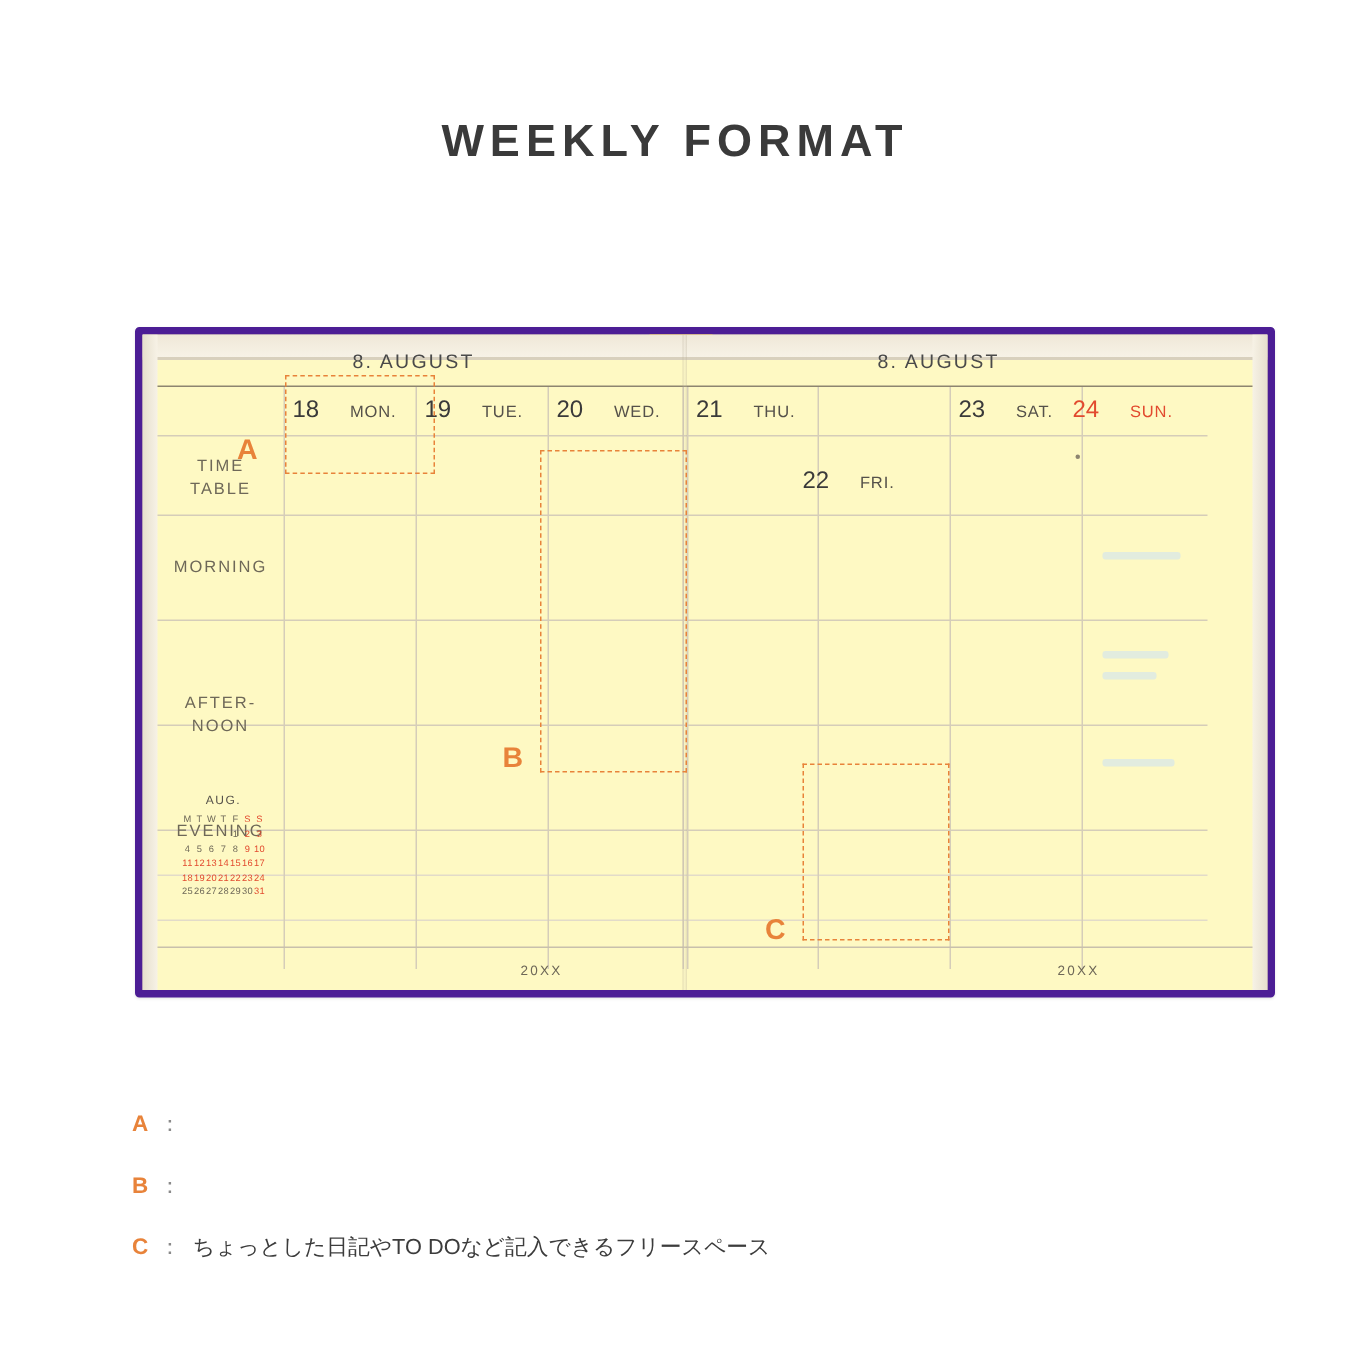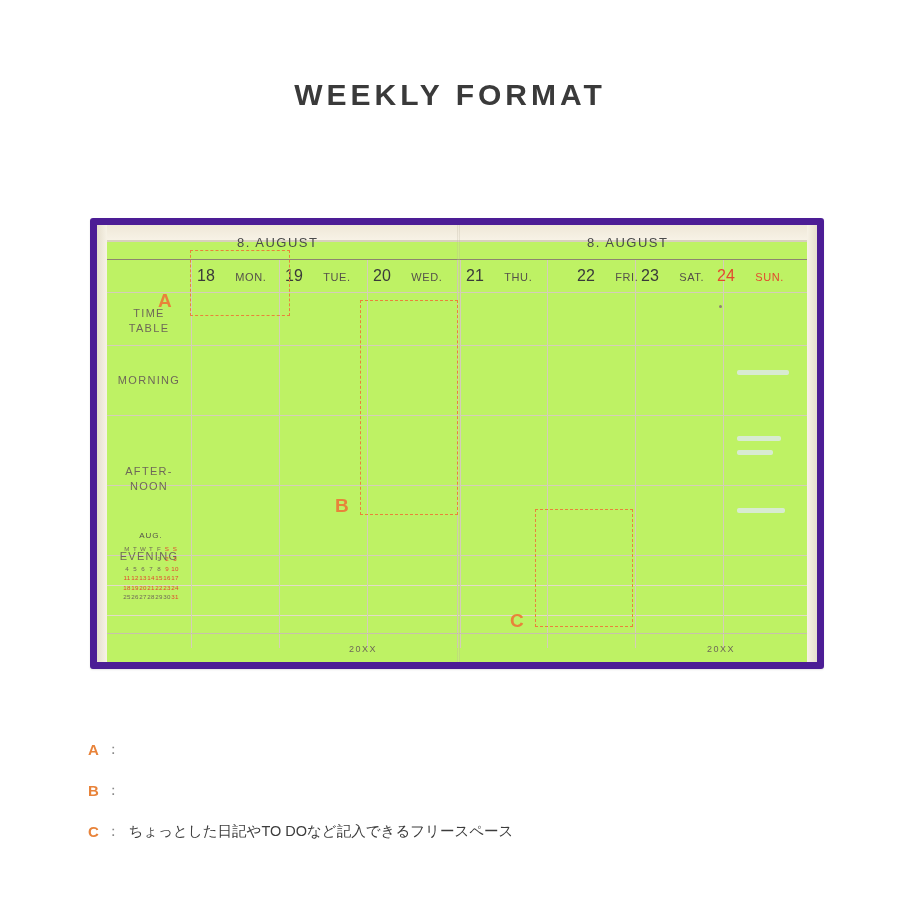--- a/index.html
+++ b/index.html
@@ -29,25 +29,26 @@
     color: #3a3a3a;
   }
 
   
   .notebook {
     position: absolute;
     left: 90px;
     top: 218px;
     width: 720px;
     height: 437px;
-    background: #bef264;
-    border: 7px solid #4c1d95;
+    background: #fef9c3;
+    border: 5px solid #4c1d95;
     border-radius: 3px 3px 3px 3px;
     box-shadow: 0 1px 2px rgba(0,0,0,0.10);
     overflow: hidden;
+    padding-left: 30px;
   }
   
   .nb-edge-left {
     position: absolute; left: 0; top: 0; width: 10px; height: 100%;
     background: linear-gradient(to right, #e6dfcd, #f7f2e6);
   }
   .nb-edge-right {
     position: absolute; right: 0; top: 0; width: 10px; height: 100%;
     background: linear-gradient(to left, #e6dfcd, #f7f2e6);
   }
@@ -294,21 +295,21 @@
       <span class="day-abbr">TUE.</span>
     </div>
     <div class="day-head" style="left:260px;">
       <span class="day-num">20</span>
       <span class="day-abbr">WED.</span>
     </div>
     <div class="day-head" style="left:353px;">
       <span class="day-num">21</span>
       <span class="day-abbr">THU.</span>
     </div>
-    <div class="day-head" style="left:464px;">
+    <div class="day-head" style="left:424px;margin-top:47px;">
       <span class="day-num">22</span>
       <span class="day-abbr">FRI.</span>
     </div>
     <div class="day-head" style="left:528px;">
       <span class="day-num">23</span>
       <span class="day-abbr">SAT.</span>
     </div>
     <div class="day-head sunday" style="left:604px;">
       <span class="day-num">24</span>
       <span class="day-abbr">SUN.</span>

